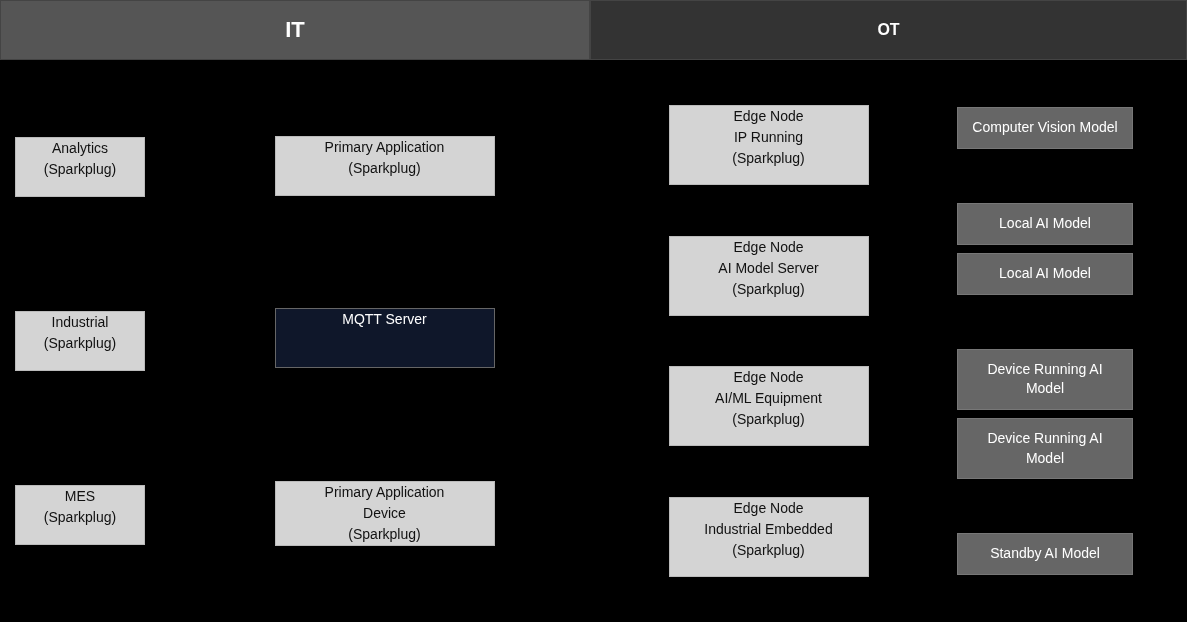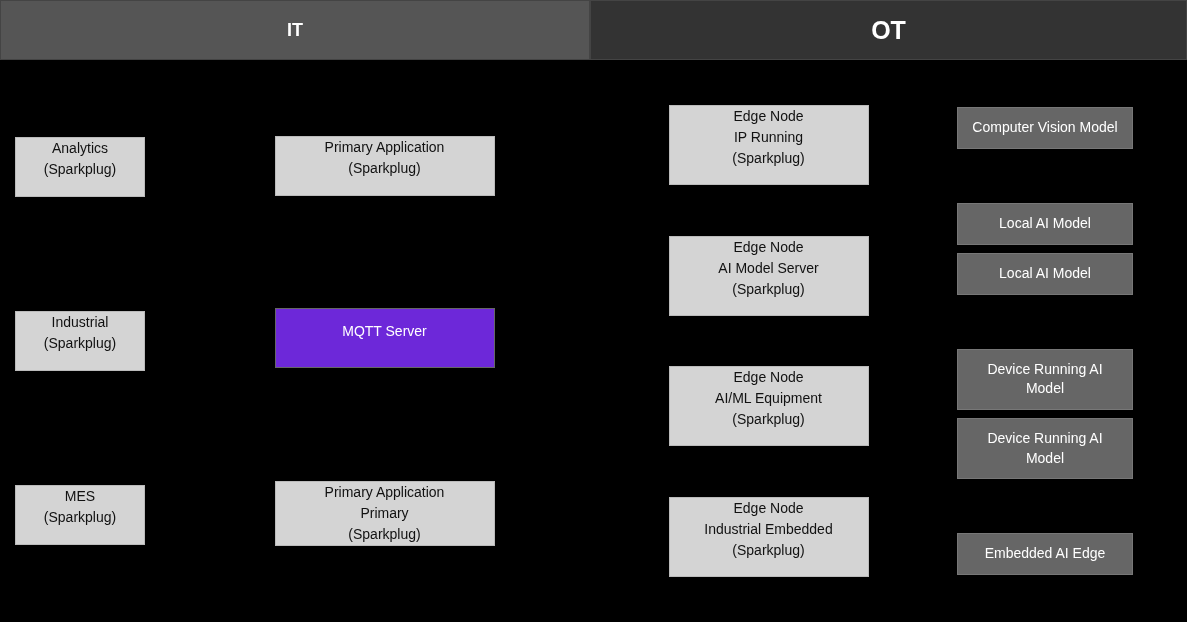--- a/index.html
+++ b/index.html
@@ -27,33 +27,33 @@
       height: 60px;
       background: #000;
     }
 
     .header-it {
       width: 590px;
       background: #555;
       display: flex;
       align-items: center;
       justify-content: center;
-      font-size: 18px;
+      font-size: 22px;
       font-weight: bold;
       color: #fff;
       border: 1px solid #444;
     }
 
     .header-ot {
       flex: 1;
       background: #333;
       display: flex;
       align-items: center;
       justify-content: center;
-      font-size: 25px;
+      font-size: 16px;
       font-weight: bold;
       color: #fff;
       border: 1px solid #444;
     }
 
     
     .content-area {
       display: flex;
       flex: 1;
     }
@@ -118,24 +118,24 @@
     .box-light {
       background: #d4d4d4;
       color: #111;
       border: 1px solid #bbb;
       padding: 0 16px;
       text-align: center;
       line-height: 1.5;
     }
 
     .box-dark {
-      background: #6d28d9;
+      background: #0f172a;
       color: #fff;
       border: 1px solid #666;
-      padding: 12px 16px;
+      padding: 0 16px;
       text-align: center;
       line-height: 1.5;
     }
 
     .box-gray {
       background: #666;
       color: #fff;
       border: 1px solid #777;
       padding: 10px 14px;
       text-align: center;
@@ -212,21 +212,21 @@
           <span>Primary Application</span><br>
           <span>(Sparkplug)</span>
         </div>
 
         <div class="box-dark it-right-box">
           <span>MQTT Server</span>
         </div>
 
         <div class="box-light it-right-box">
           <span>Primary Application</span><br>
-          <span>Primary</span><br>
+          <span>Device</span><br>
           <span>(Sparkplug)</span>
         </div>
 
       </div>
 
     </div>
 
     <div class="ot-section">
 
       <div class="ot-left-col">
@@ -278,21 +278,21 @@
           <div class="box-gray ot-right-item">
             <span>Device Running AI Model</span>
           </div>
           <div class="box-gray ot-right-item">
             <span>Device Running AI Model</span>
           </div>
         </div>
 
         <div class="ot-right-box-group">
           <div class="box-gray ot-right-item">
-            <span>Embedded AI Edge</span>
+            <span>Standby AI Model</span>
           </div>
         </div>
 
       </div>
 
     </div>
 
   </div>
 
 </div>

